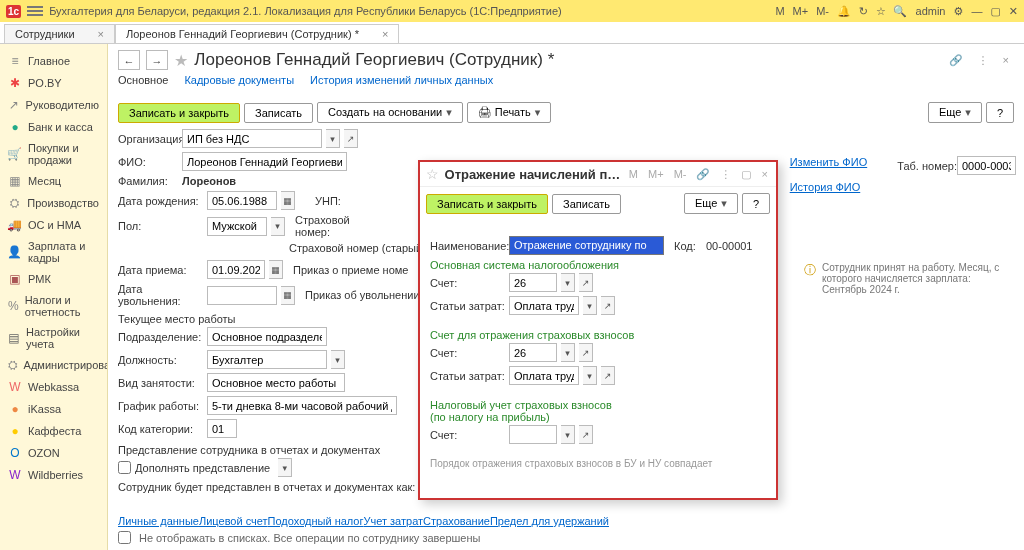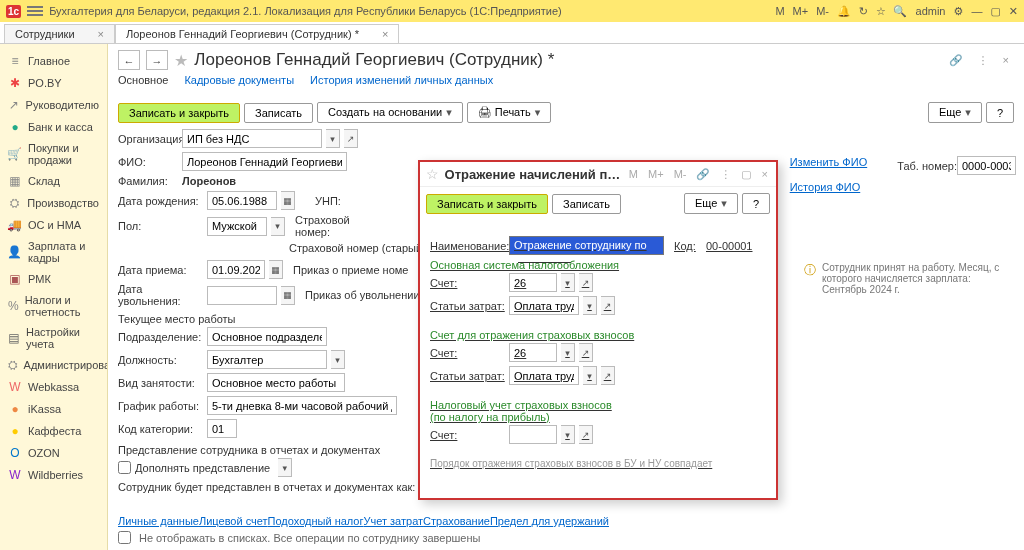--- a/index.html
+++ b/index.html
@@ -46,21 +46,21 @@
   .bottom-links .lrow { display:flex; margin-bottom:4px;}
   .bottom-links a { color:#0066cc; text-decoration:underline; cursor:pointer;}
   .chk-row { display:flex; align-items:center; gap:8px; color:#666;}
   
   .modal { position:absolute; left:310px; top:116px; width:360px; height:340px; background:#fff; border:2px solid #c33; box-shadow:4px 4px 10px rgba(0,0,0,.2); z-index:10;}
   .modal-hdr { display:flex; align-items:center; padding:4px 6px; gap:6px; border-bottom:1px solid #eee;}
   .modal-hdr .star { font-size:14px;}
   .modal-title { font-size:13px; font-weight:bold; flex:1; white-space:nowrap; overflow:hidden; text-overflow:ellipsis;}
   .modal-hdr .mi { color:#aaa; font-size:11px; cursor:pointer; padding:0 2px;}
   .modal-tb { display:flex; gap:4px; padding:6px; align-items:center;}
-  .modal-body { padding:16px 10px 6px 10px;text-decoration:underline;}
+  .modal-body { padding:16px 10px 6px 10px;}
   .green { color:#2a8a2a; font-size:11px; margin:4px 0 2px 0;}
   .gray-note { color:#999; font-size:10px; margin-top:14px;}
   .highlighted-input { background:#2a5ad6; color:#fff; border:1px solid #777; padding:2px 4px; font-size:11px; height:19px;}
   .modal .form-row label { width:75px;}
   .info-icon { color:#c90; font-size:12px;}
   .side-note { position:absolute; right:20px; top:218px; width:200px; font-size:10px; color:#777; display:flex; gap:6px;}
   .right-panel { position:absolute; top:112px; right:8px; font-size:11px;}
   .right-panel .link { display:block; margin-bottom:2px;}
   .tabno { display:flex; align-items:center; }
 </style>
@@ -119,21 +119,21 @@
       <div class="item">
         <span class="ic" style="color:#2a8">●</span>
         <span>Банк и касса</span>
       </div>
       <div class="item">
         <span class="ic" style="color:#555">🛒</span>
         <span>Покупки и продажи</span>
       </div>
       <div class="item">
         <span class="ic" style="color:#888">▦</span>
-        <span>Склад</span>
+        <span>Месяц</span>
       </div>
       <div class="item">
         <span class="ic" style="color:#888">⛭</span>
         <span>Производство</span>
       </div>
       <div class="item">
         <span class="ic" style="color:#666">🚚</span>
         <span>ОС и НМА</span>
       </div>
       <div class="item">

